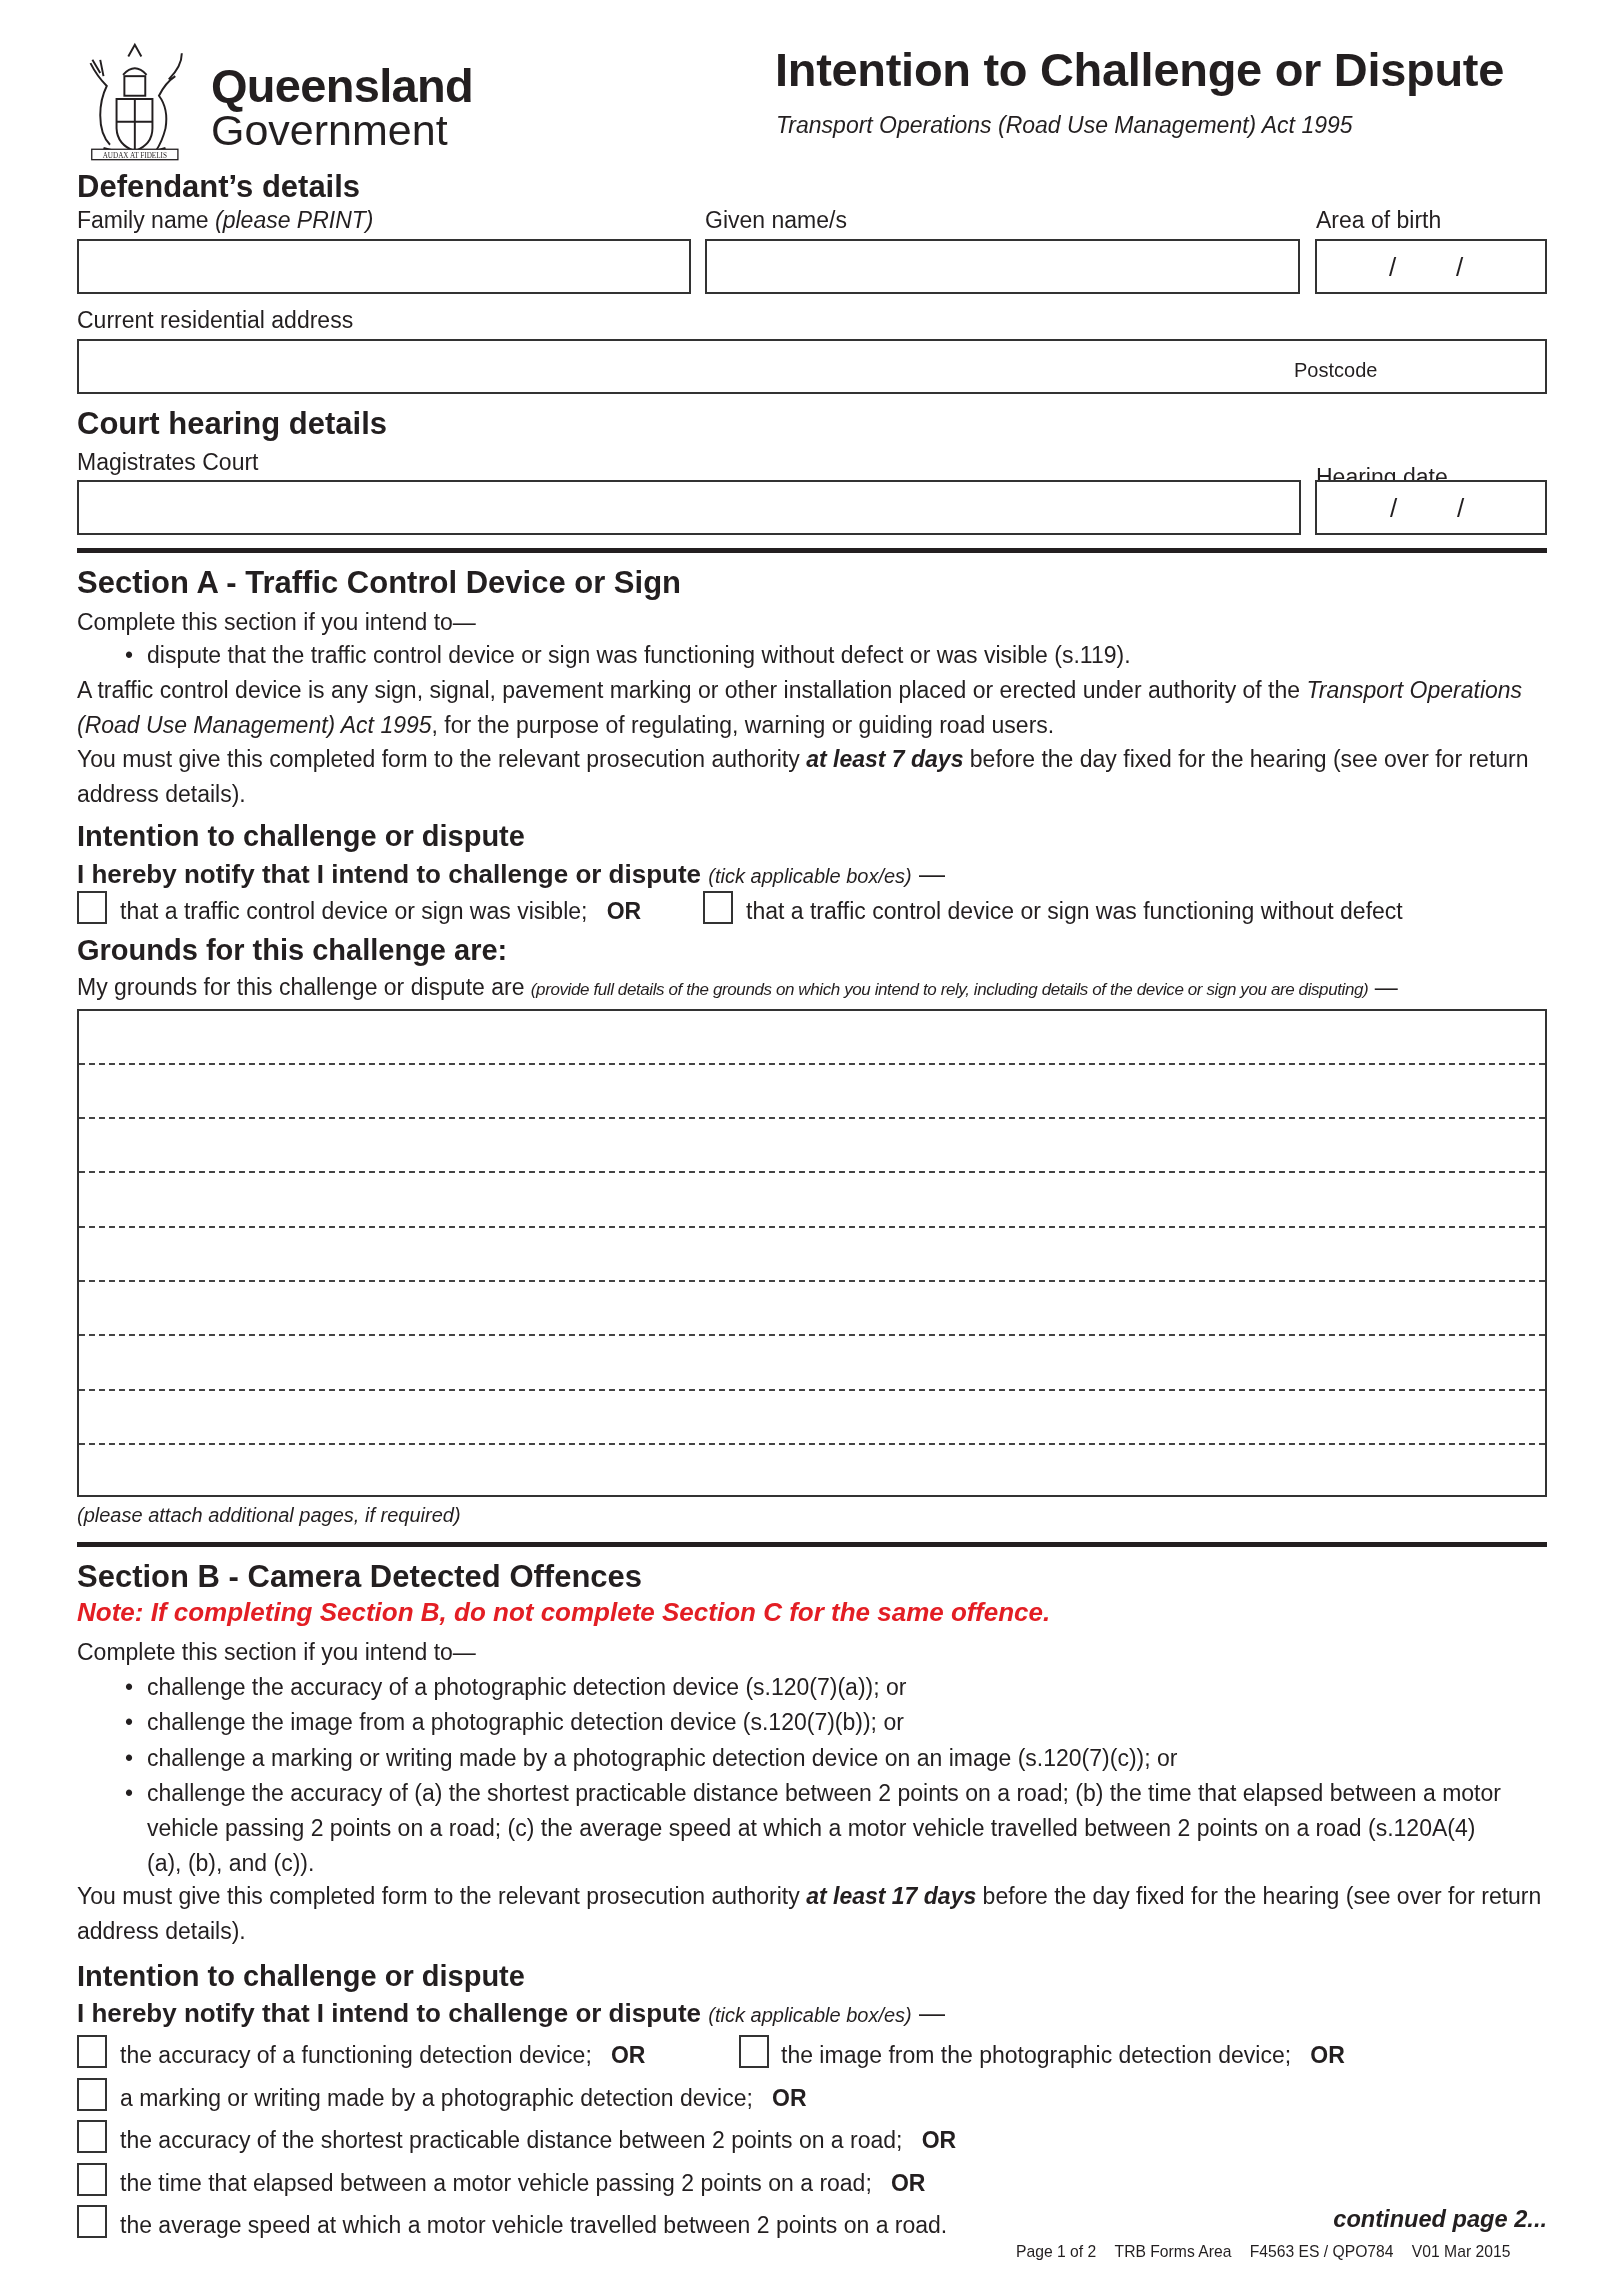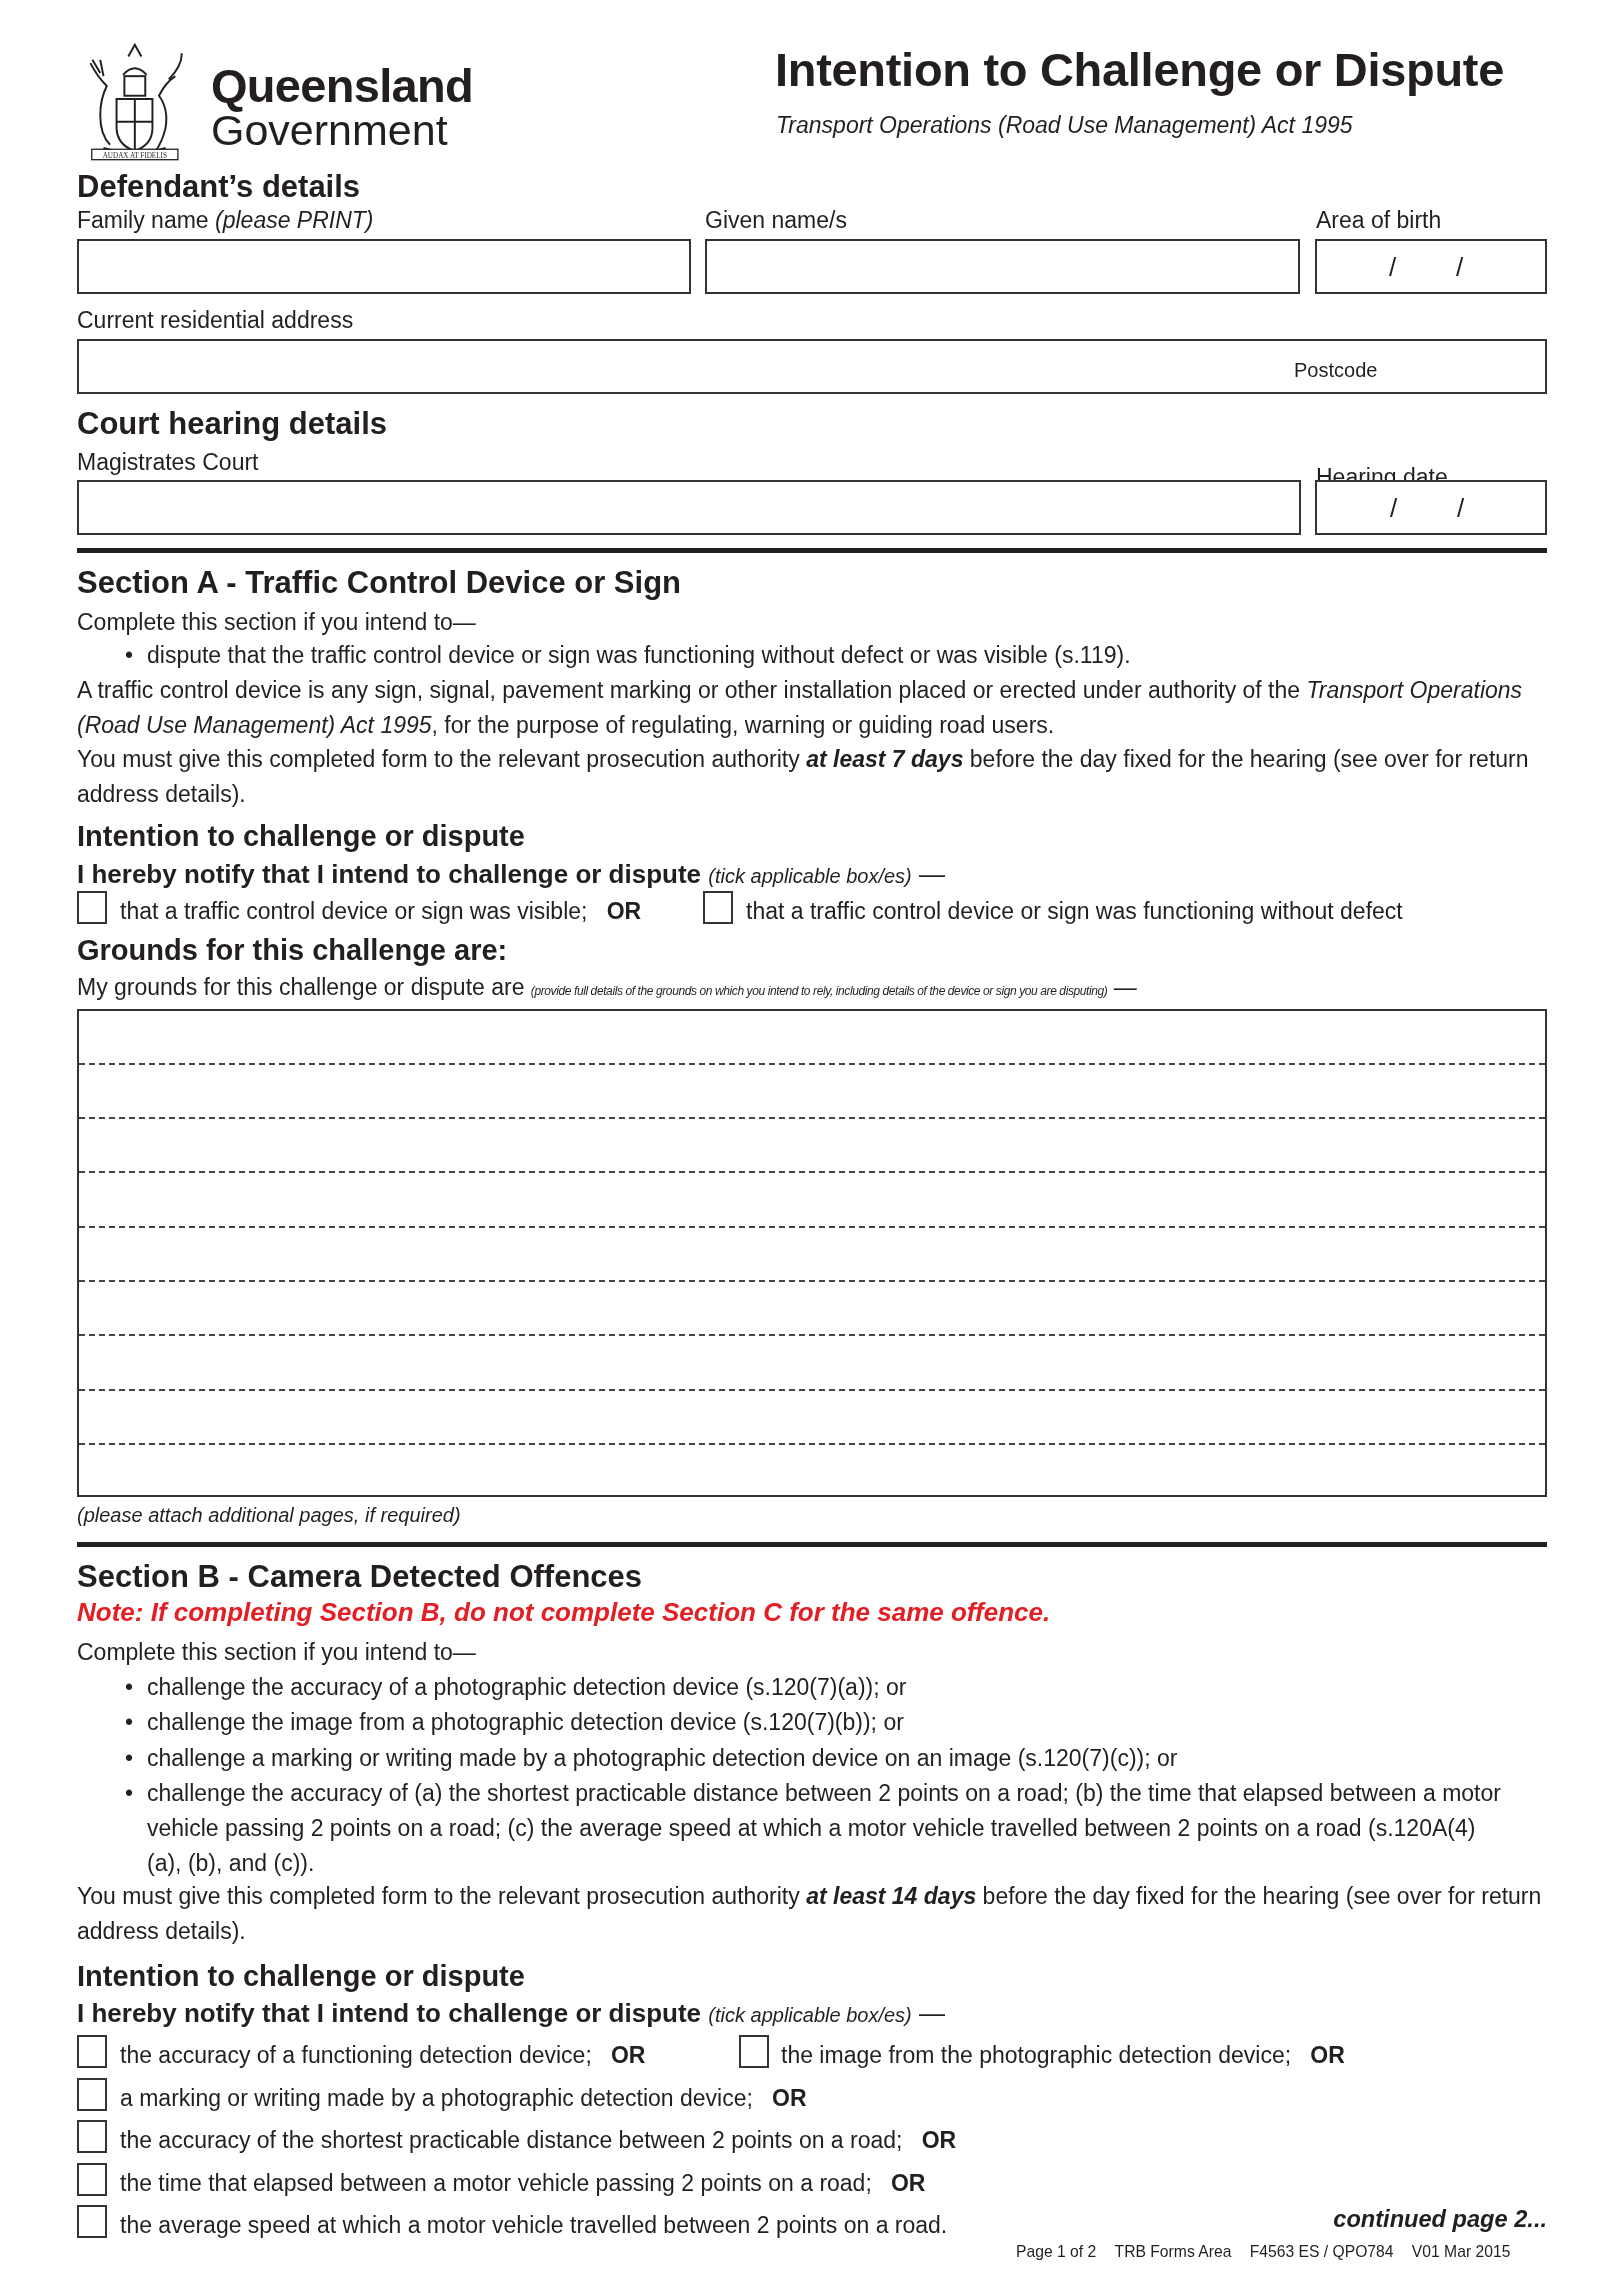--- a/index.html
+++ b/index.html
@@ -111,21 +111,21 @@
 <div class="cb" style="left:77px; top:891px;"></div>
 <div class="cbtext" style="left:120px; top:900px;">
   <span>that a traffic control device or sign was visible;</span>&nbsp;&nbsp;&nbsp;<span class="or">OR</span>
 </div>
 <div class="cb" style="left:703px; top:891px;"></div>
 <div class="cbtext" style="left:746px; top:900px;">that a traffic control device or sign was functioning without defect</div>
 
 <div class="abs h3" style="left:77px; top:936px;text-align:center;">Grounds for this challenge are:</div>
 <div class="abs" style="left:77px; top:976px; font-size:23px; line-height:1; white-space:nowrap;">
   <span>My grounds for this challenge or dispute are</span>
-  <i style="font-size:12px; letter-spacing:-0.4px;">(provide full details of the grounds on which you intend to rely, including details of the device or sign you are disputing)</i>
+  <i style="font-size:17px; letter-spacing:-0.4px;">(provide full details of the grounds on which you intend to rely, including details of the device or sign you are disputing)</i>
   <span>—</span>
 </div>
 
 <div class="abs box grounds">
   <div class="line" style="top:52px;"></div>
   <div class="line" style="top:106px;"></div>
   <div class="line" style="top:160px;"></div>
   <div class="line" style="top:215px;"></div>
   <div class="line" style="top:269px;"></div>
   <div class="line" style="top:323px;"></div>
@@ -138,21 +138,21 @@
 <div class="abs h2" style="left:77px; top:1561px;">Section B - Camera Detected Offences</div>
 <div class="abs note">Note: If completing Section B, do not complete Section C for the same offence.</div>
 
 <div class="abs para" style="top:1635px;">Complete this section if you intend to—</div>
 <div class="bullet" style="left:147px; top:1670px;">challenge the accuracy of a photographic detection device (s.120(7)(a)); or</div>
 <div class="bullet" style="left:147px; top:1705px;">challenge the image from a photographic detection device (s.120(7)(b)); or</div>
 <div class="bullet" style="left:147px; top:1741px;">challenge a marking or writing made by a photographic detection device on an image (s.120(7)(c)); or</div>
 <div class="bullet" style="left:147px; top:1776px; width:1361px; text-indent:0;">challenge the accuracy of (a) the shortest practicable distance between 2 points on a road; (b) the time that elapsed between a motor vehicle passing 2 points on a road; (c) the average speed at which a motor vehicle travelled between 2 points on a road (s.120A(4)(a), (b), and (c)).</div>
 
 <div class="abs para" style="top:1879px;">
-  <span>You must give this completed form to the relevant prosecution authority </span><b><i>at least 14 days</i></b><span> before the day fixed for the hearing (see over for return address details).</span>
+  <span>You must give this completed form to the relevant prosecution authority </span><b><i>at least 17 days</i></b><span> before the day fixed for the hearing (see over for return address details).</span>
 </div>
 
 <div class="abs h3" style="left:77px; top:1962px;">Intention to challenge or dispute</div>
 <div class="abs" style="left:77px; top:2000px; font-size:26px; line-height:1;">
   <b>I hereby notify that I intend to challenge or dispute</b>
   <i style="font-size:20px;">(tick applicable box/es)</i>
   <span>—</span>
 </div>
 
 <div class="cb" style="left:77px; top:2035px;"></div>

